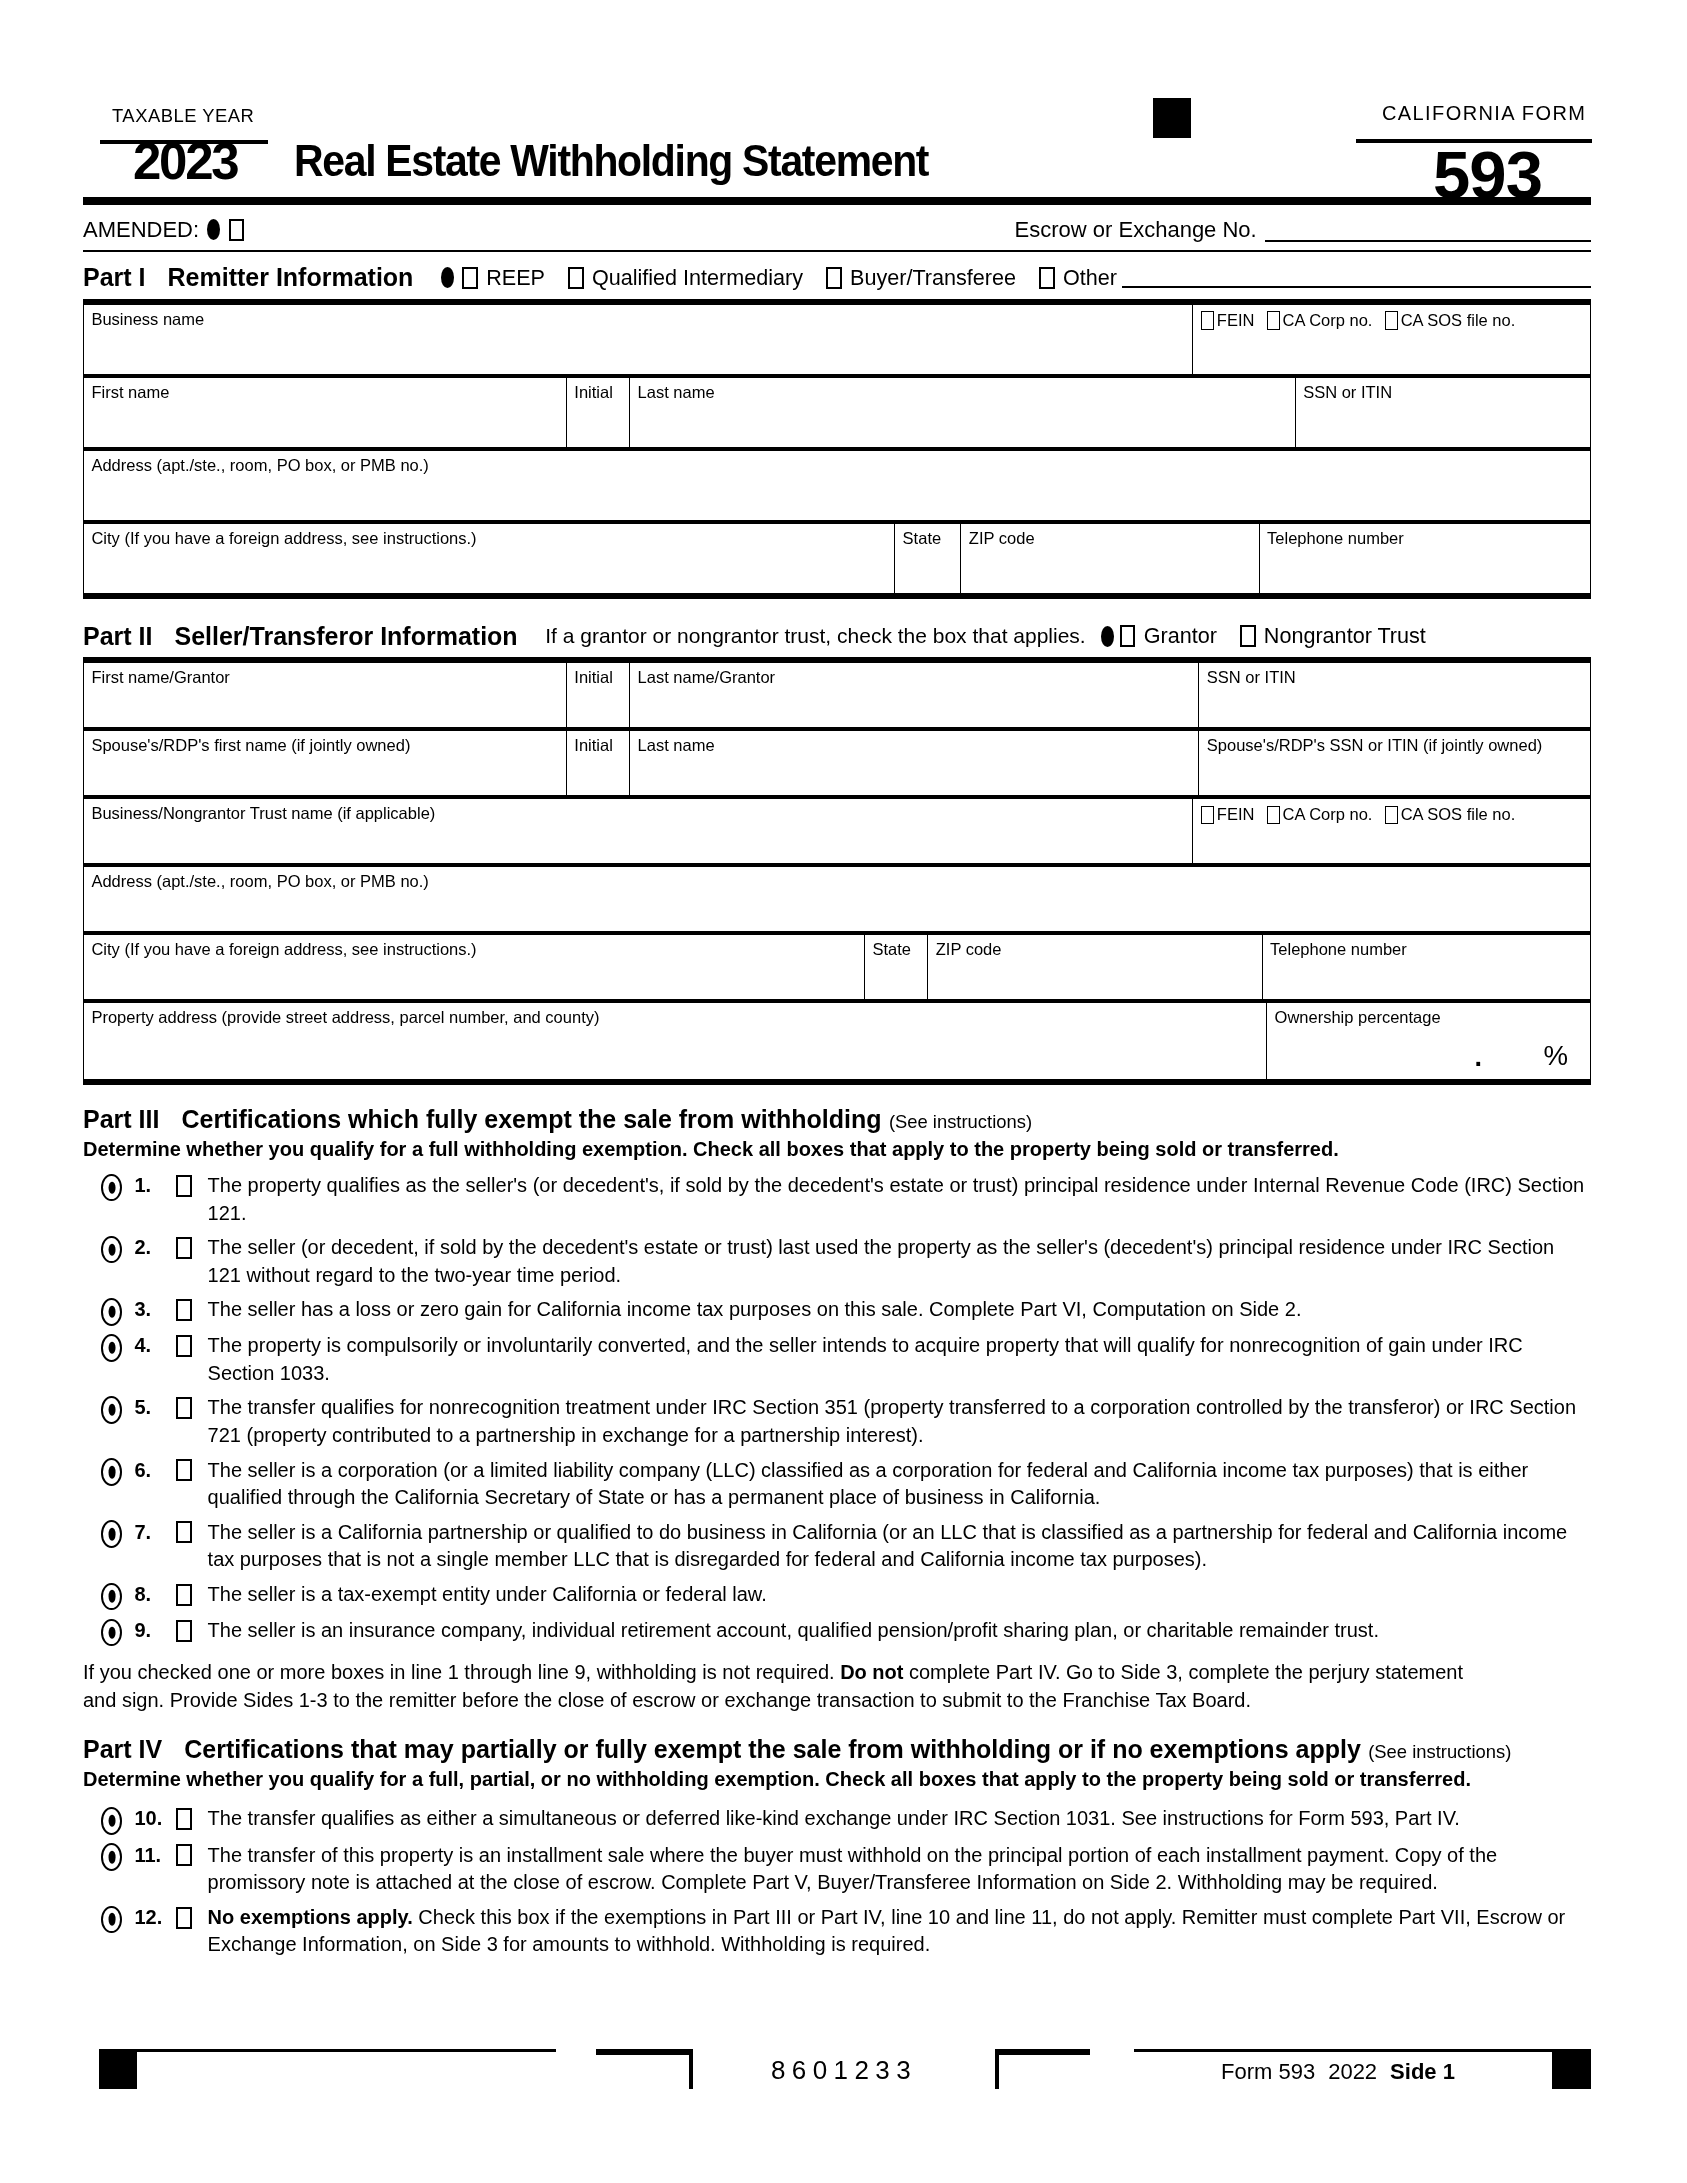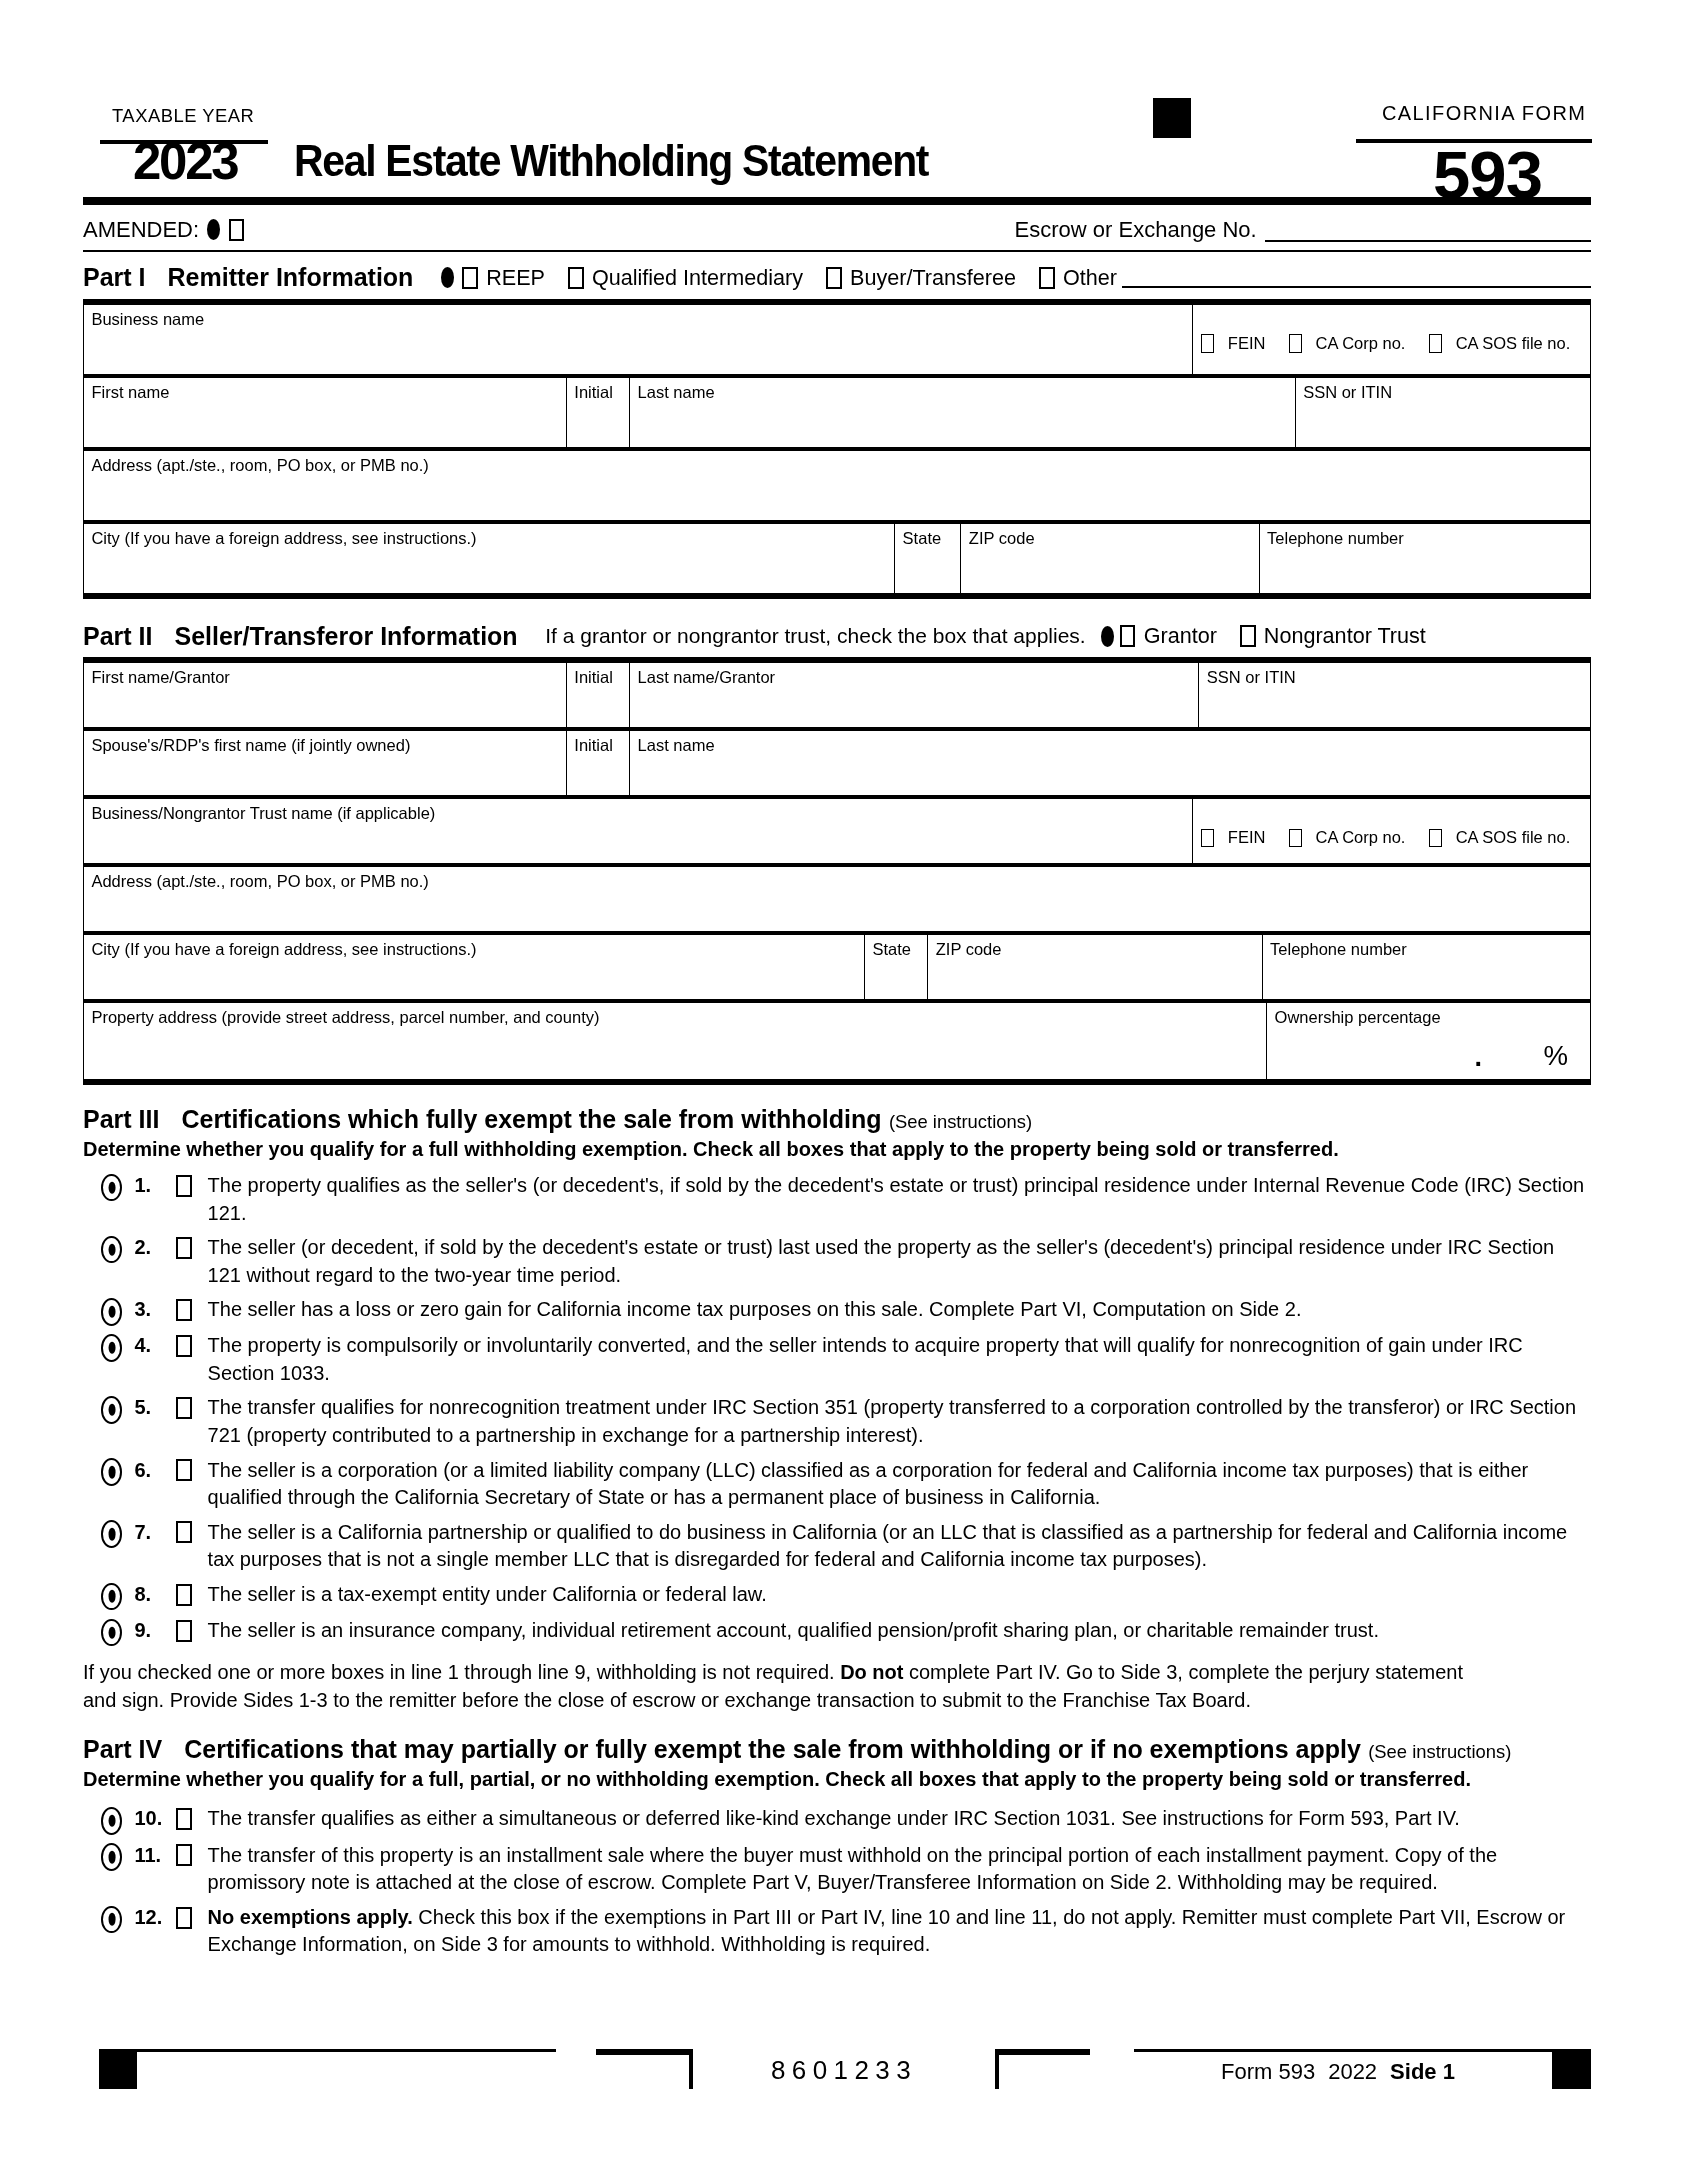--- a/index.html
+++ b/index.html
@@ -54,21 +54,21 @@
 
   
   .ftable{border:1.4px solid #000;border-top-width:6px;border-bottom-width:6px;margin-top:6.4px;}
   .trow{display:flex;border-top:4.6px solid #000;}
   .trow:first-child{border-top:none;}
   .tcell{box-sizing:border-box;padding:5.5px 7.4px;font-size:16.5px;border-left:1.4px solid #000;
          position:relative;overflow:hidden;}
   .tcell:first-child{border-left:none;}
   .grow{flex:1;}
   .h150{height:69px;} .h140{height:64px;} .h165{height:76px;}
-  .feinline{display:flex;align-items:center;gap:14px;white-space:nowrap;padding-top:0.9px;margin-top:23px;}
+  .feinline{display:flex;align-items:center;gap:3px;white-space:nowrap;padding-top:0.9px;}
   .feinline .sp{margin-left:9.2px;}
   .dec{position:absolute;right:108px;bottom:5.5px;font-size:27px;font-weight:bold;}
   .pct{position:absolute;right:22px;bottom:7.4px;font-size:27.6px;}
 
   
   .sechead{display:flex;align-items:baseline;margin-top:20px;white-space:nowrap;}
   .sechead .see{font-size:18.4px;margin-left:7.4px;}
   .bsub{font-size:20px;font-weight:bold;line-height:26px;margin-top:2px;}
   .items{margin-top:10px;}
   .citem{display:flex;align-items:flex-start;margin-top:6.9px;font-size:20px;line-height:27.6px;}
@@ -217,20 +217,23 @@
       <div class="trow h140">
         <div class="tcell" style="width:32%">
           <span>Spouse's/RDP's first name (if jointly owned)</span>
         </div>
         <div class="tcell" style="width:4.2%">
           <span>Initial</span>
         </div>
         <div class="tcell" style="width:37.8%">
           <span>Last name</span>
         </div>
+        <div class="tcell grow">
+          <span>Spouse's/RDP's SSN or ITIN (if jointly owned)</span>
+        </div>
       </div>
       <div class="trow h140">
         <div class="tcell" style="width:73.6%">
           <span>Business/Nongrantor Trust name (if applicable)</span>
         </div>
         <div class="tcell grow">
           <div class="feinline">
             <span class="cb-s"></span>
             <span>FEIN</span>
             <span class="cb-s sp"></span>

